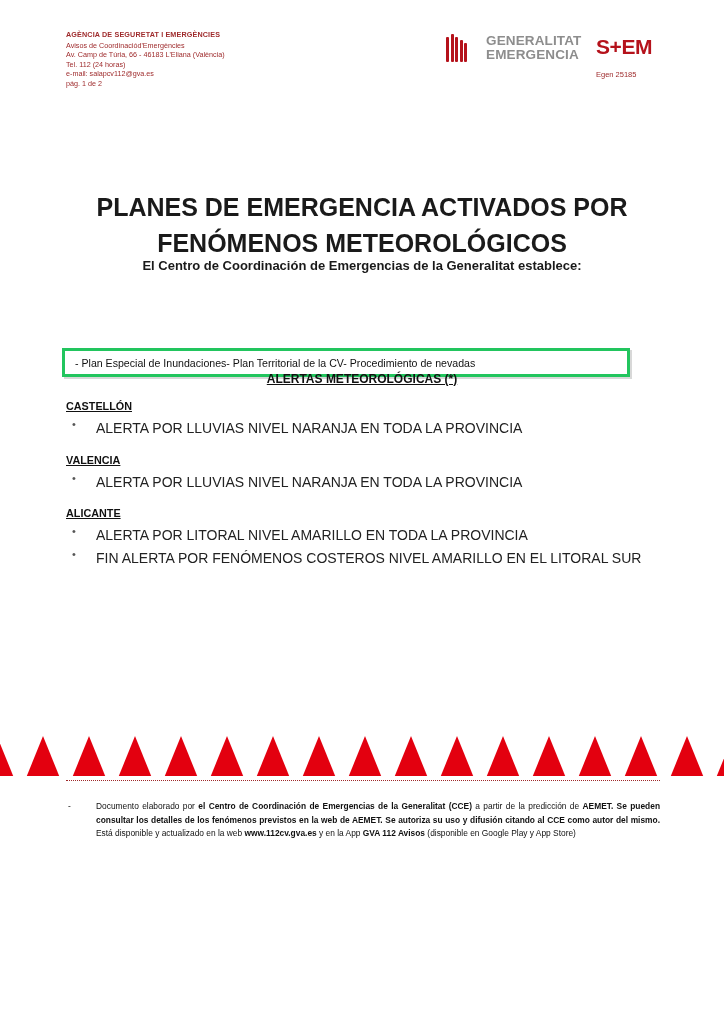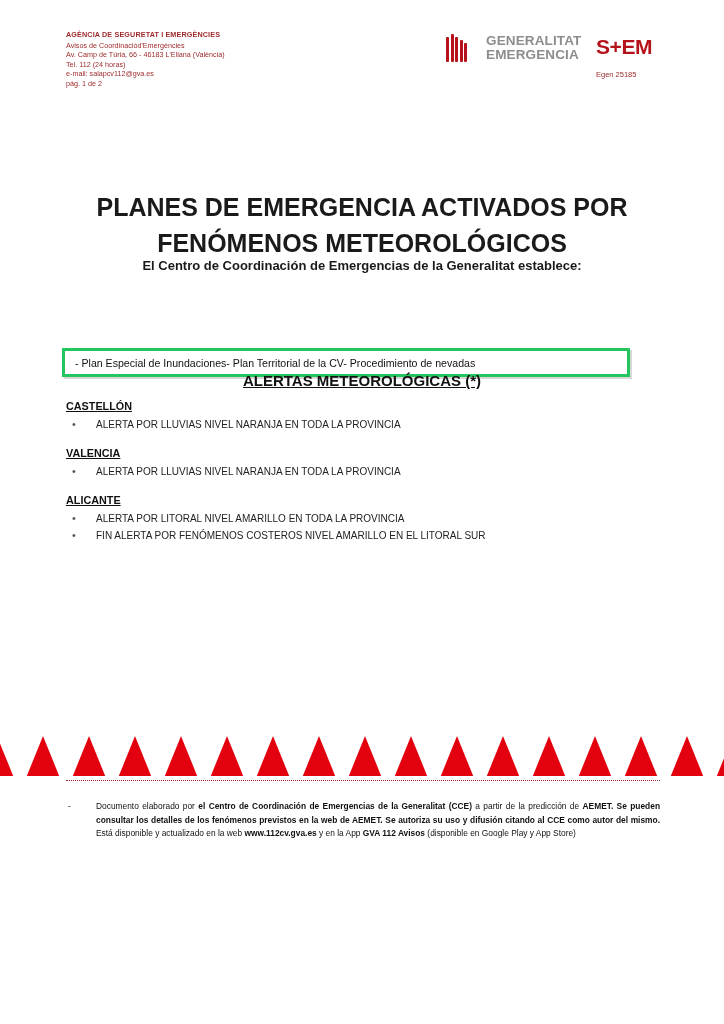--- a/index.html
+++ b/index.html
@@ -162,21 +162,21 @@
     margin-top: 46px;
   }
 
   
   .alerts-heading {
     position: absolute;
     top: 372px;
     left: 62px;
     width: 600px;
     text-align: center;
-    font-size: 15px;
+    font-size: 12px;
     font-weight: bold;
     text-decoration: underline;
     color: #111;
   }
   .provinces {
     position: absolute;
     top: 400px;
     left: 66px;
     width: 580px;
   }
@@ -191,21 +191,21 @@
     margin-bottom: 5px;
   }
   ul.items {
     list-style: none;
     margin: 0;
     padding: 0;
   }
   ul.items li {
     position: relative;
     padding-left: 30px;
-    font-size: 10px;
+    font-size: 14px;
     line-height: 1.62;
     color: #222;
   }
   ul.items li::before {
     content: "\2022";
     position: absolute;
     left: 6px;
     top: -1px;
     font-size: 11px;
     color: #555;

